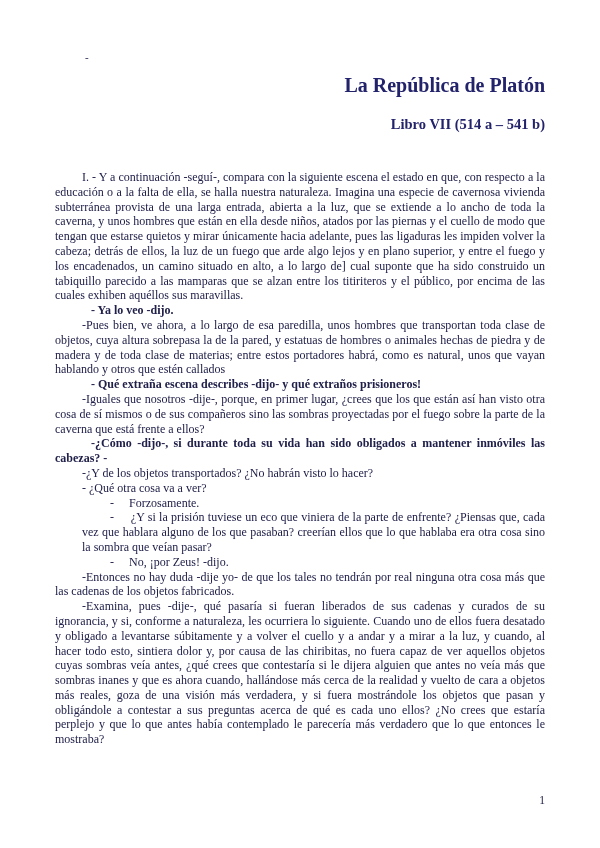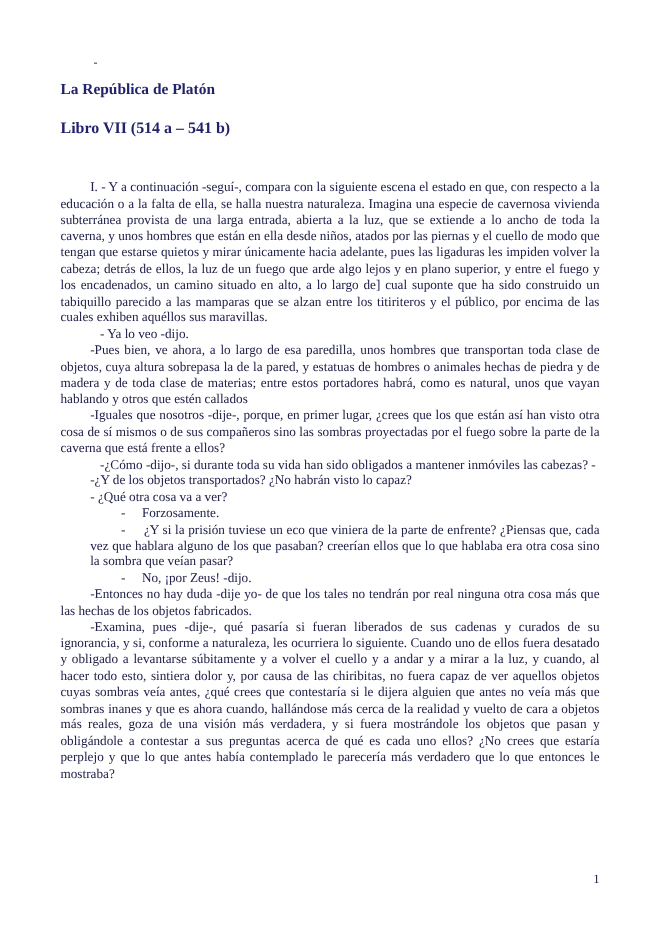--- a/index.html
+++ b/index.html
@@ -20,41 +20,41 @@
     overflow: hidden;
   }
   .header-mark {
     font-size: 11px;
     line-height: 14px;
     margin-left: 30px;
     height: 14px;
   }
   .doc-title {
     margin: 10px 0 0 0;
-    text-align: left;
-    font-size: 14px;
+    text-align: right;
+    font-size: 20px;
     font-weight: bold;
     color: var(--title-color);
   }
   .doc-subtitle {
     margin: 19px 0 0 0;
-    text-align: left;
+    text-align: right;
     font-size: 14.5px;
     font-weight: bold;
     color: var(--title-color);
   }
   .body-text {
     margin-top: 37px;
     font-size: 12px;
     line-height: 14.8px;
     text-align: justify;
   }
   .body-text p { margin: 0; }
   p.indent { text-indent: 27px; }
-  p.d2 { text-indent: 36px; }
+  p.d2 { text-indent: 36px; font-weight: bold; }
   p.d3 { text-indent: 55px; font-family: Liberation Serif, serif; }
   p.hang { margin-left: 27px; text-indent: 28px; }
   .page-number {
     position: absolute;
     right: 55px;
     bottom: 42px;
     font-size: 11.5px;
   }
 </style>
 </head>
@@ -65,26 +65,27 @@
   <div class="header-mark">-</div>
 
   <div class="doc-title">La República de Platón</div>
 
   <div class="doc-subtitle">Libro VII (514 a – 541 b)</div>
 
   <div class="body-text">
     <p class="indent">I. - Y a continuación -seguí-, compara con la siguiente escena el estado en que, con respecto a la educación o a la falta de ella, se halla nuestra naturaleza. Imagina una especie de cavernosa vivienda subterránea provista de una larga entrada, abierta a la luz, que se extiende a lo ancho de toda la caverna, y unos hombres que están en ella desde niños, atados por las piernas y el cuello de modo que tengan que estarse quietos y mirar únicamente hacia adelante, pues las ligaduras les impiden volver la cabeza; detrás de ellos, la luz de un fuego que arde algo lejos y en plano superior, y entre el fuego y los encadenados, un camino situado en alto, a lo largo de] cual suponte que ha sido construido un tabiquillo parecido a las mamparas que se alzan entre los titiriteros y el público, por encima de las cuales exhiben aquéllos sus maravillas.</p>
     <p class="d2">- Ya lo veo -dijo.</p>
     <p class="indent">-Pues bien, ve ahora, a lo largo de esa paredilla, unos hombres que transportan toda clase de objetos, cuya altura sobrepasa la de la pared, y estatuas de hombres o animales hechas de piedra y de madera y de toda clase de materias; entre estos portadores habrá, como es natural, unos que vayan hablando y otros que estén callados</p>
+    <p class="d2">- Qué extraña escena describes -dijo- y qué extraños prisioneros!</p>
     <p class="indent">-Iguales que nosotros -dije-, porque, en primer lugar, ¿crees que los que están así han visto otra cosa de sí mismos o de sus compañeros sino las sombras proyectadas por el fuego sobre la parte de la caverna que está frente a ellos?</p>
     <p class="d2">-¿Cómo -dijo-, si durante toda su vida han sido obligados a mantener inmóviles las cabezas? -</p>
-    <p class="indent">-¿Y de los objetos transportados? ¿No habrán visto lo capaz?</p>
+    <p class="indent">-¿Y de los objetos transportados? ¿No habrán visto lo hacer?</p>
     <p class="indent">- ¿Qué otra cosa va a ver?</p>
     <p class="d3">-&nbsp;&nbsp;&nbsp;&nbsp;&nbsp;Forzosamente.</p>
     <p class="hang">-&nbsp;&nbsp;&nbsp;&nbsp;&nbsp;¿Y si la prisión tuviese un eco que viniera de la parte de enfrente? ¿Piensas que, cada vez que hablara alguno de los que pasaban? creerían ellos que lo que hablaba era otra cosa sino la sombra que veían pasar?</p>
     <p class="d3">-&nbsp;&nbsp;&nbsp;&nbsp;&nbsp;No, ¡por Zeus! -dijo.</p>
-    <p class="indent">-Entonces no hay duda -dije yo- de que los tales no tendrán por real ninguna otra cosa más que las hechas de los objetos fabricados.</p>
+    <p class="indent">-Entonces no hay duda -dije yo- de que los tales no tendrán por real ninguna otra cosa más que las cadenas de los objetos fabricados.</p>
     <p class="indent">-Examina, pues -dije-, qué pasaría si fueran liberados de sus cadenas y curados de su ignorancia, y si, conforme a naturaleza, les ocurriera lo siguiente. Cuando uno de ellos fuera desatado y obligado a levantarse súbitamente y a volver el cuello y a andar y a mirar a la luz, y cuando, al hacer todo esto, sintiera dolor y, por causa de las chiribitas, no fuera capaz de ver aquellos objetos cuyas sombras veía antes, ¿qué crees que contestaría si le dijera alguien que antes no veía más que sombras inanes y que es ahora cuando, hallándose más cerca de la realidad y vuelto de cara a objetos más reales, goza de una visión más verdadera, y si fuera mostrándole los objetos que pasan y obligándole a contestar a sus preguntas acerca de qué es cada uno ellos? ¿No crees que estaría perplejo y que lo que antes había contemplado le parecería más verdadero que lo que entonces le mostraba?</p>
   </div>
 
   <div class="page-number">1</div>
 
 </div>
 
 </body></html>

